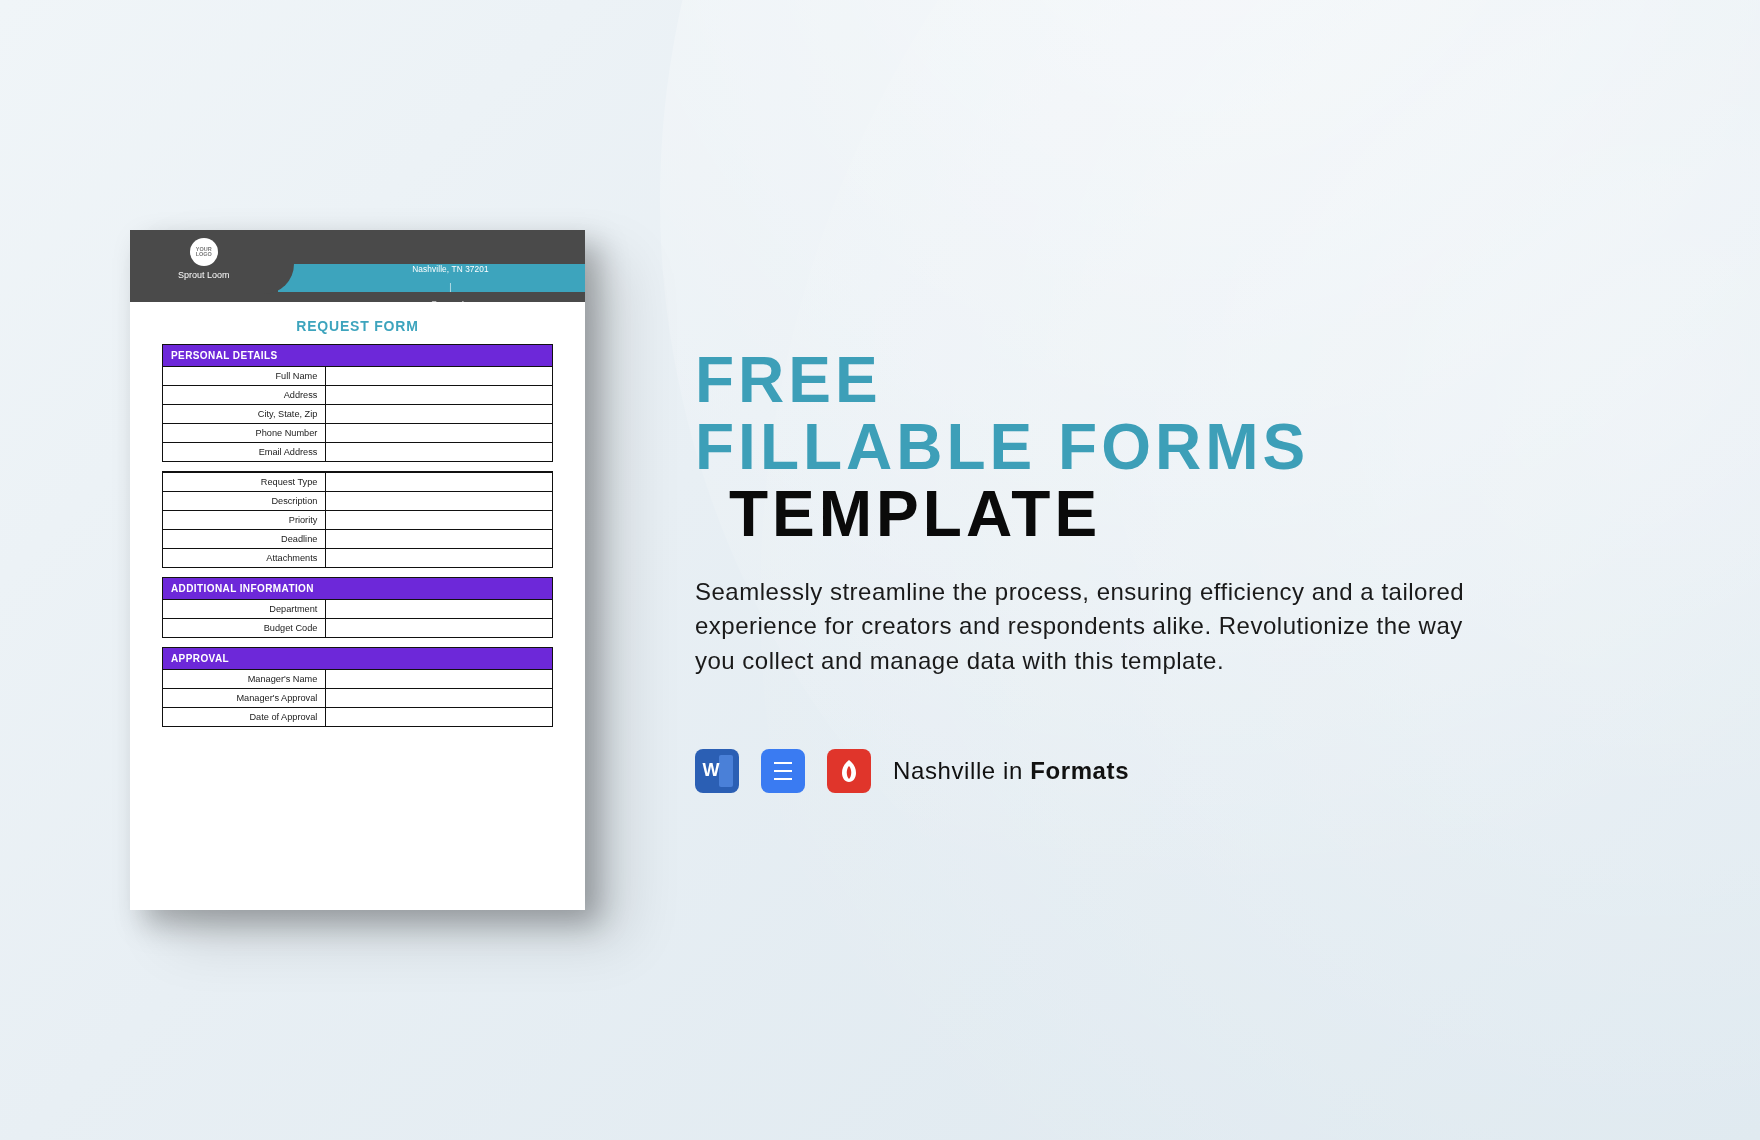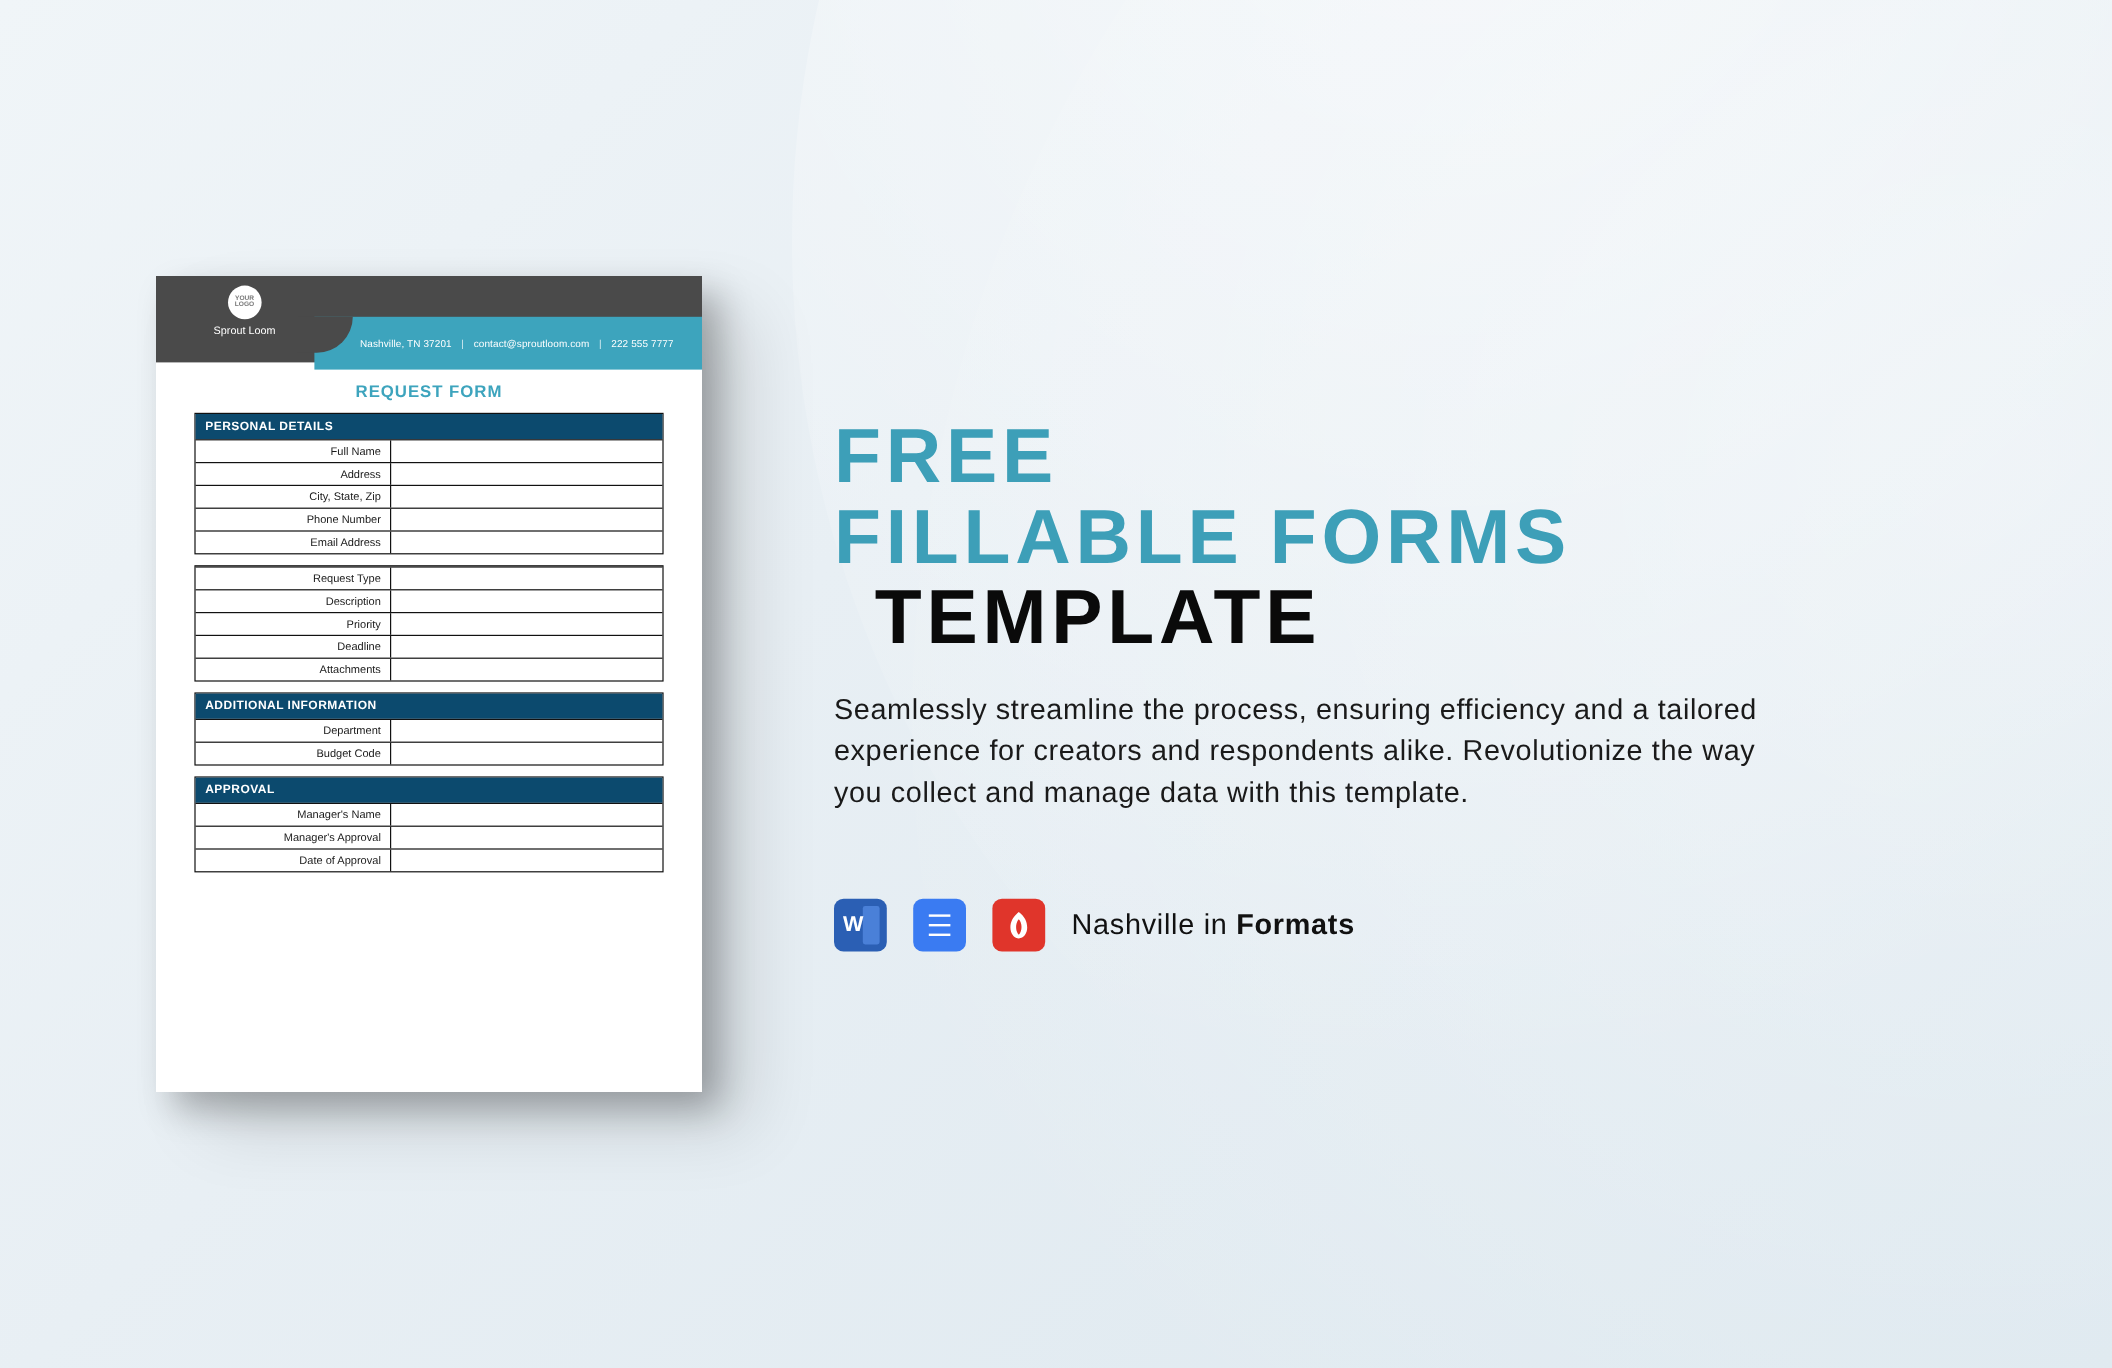--- a/index.html
+++ b/index.html
@@ -48,29 +48,30 @@
     flex: 0 0 auto;
   }
   .doc-head-dark {
     position: absolute;
     left:0; top:0; right:0;
     height: 72px;
     background: #4a4a4a;
   }
   .doc-head-teal {
     position: absolute;
-    top: 34px; left: 132px; right: 0;
-    height: 44px;
+    top: 34px; left: 148px; right: 0;
+    height: 28px;
     background: #3da4bd;
     display:flex; align-items:center;
     padding-left: 38px;
     gap: 8px;
     color:#fff;
     font-size: 8.3px;
     letter-spacing:0.1px;
+    flex-direction:column;
   }
   .doc-head-teal .sep { opacity:0.8; }
   .doc-curve {
     position:absolute;
     top:34px; left:118px;
     width:46px; height:30px;
     background:#4a4a4a;
     border-bottom-right-radius: 30px 30px;
   }
   .logo-wrap {
@@ -90,21 +91,21 @@
   .doc-body {
     position:absolute;
     top:86px; left:32px; right:32px; bottom:18px;
   }
   .doc-title {
     color:#3da4bd; font-weight:800; letter-spacing:0.8px;
     text-align:center; font-size:14px; margin:2px 0 10px 0;
   }
   .section { margin-bottom:9px; border:1px solid #111; }
   .section-head {
-    background:#0c4a6e; color:#fff; font-weight:800;
+    background:#6d28d9; color:#fff; font-weight:800;
     font-size:10px; letter-spacing:0.4px;
     padding:5px 8px;
   }
   .row {
     display:flex; border-top:1px solid #111;
     font-size:9.2px; color:#1a1a1a;
   }
   .row:first-of-type { border-top:1px solid #111; }
   .cell-label {
     width:42%; padding:4px 8px;

